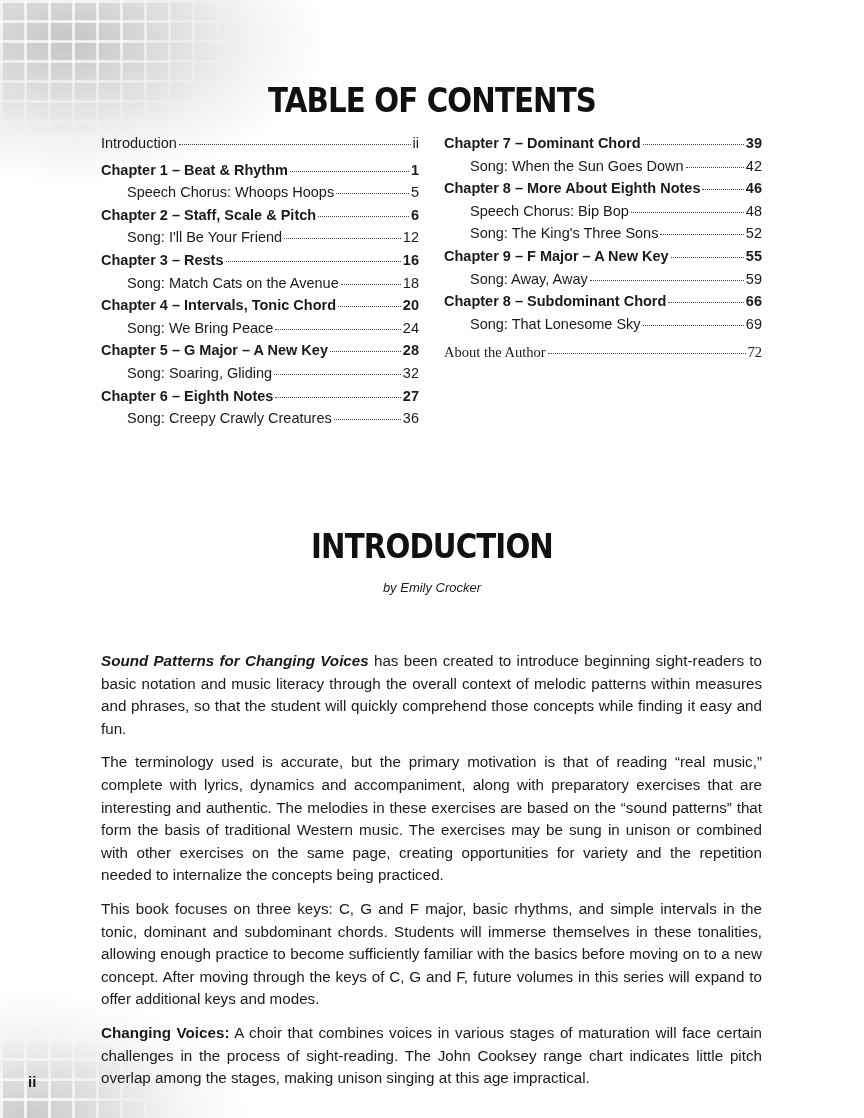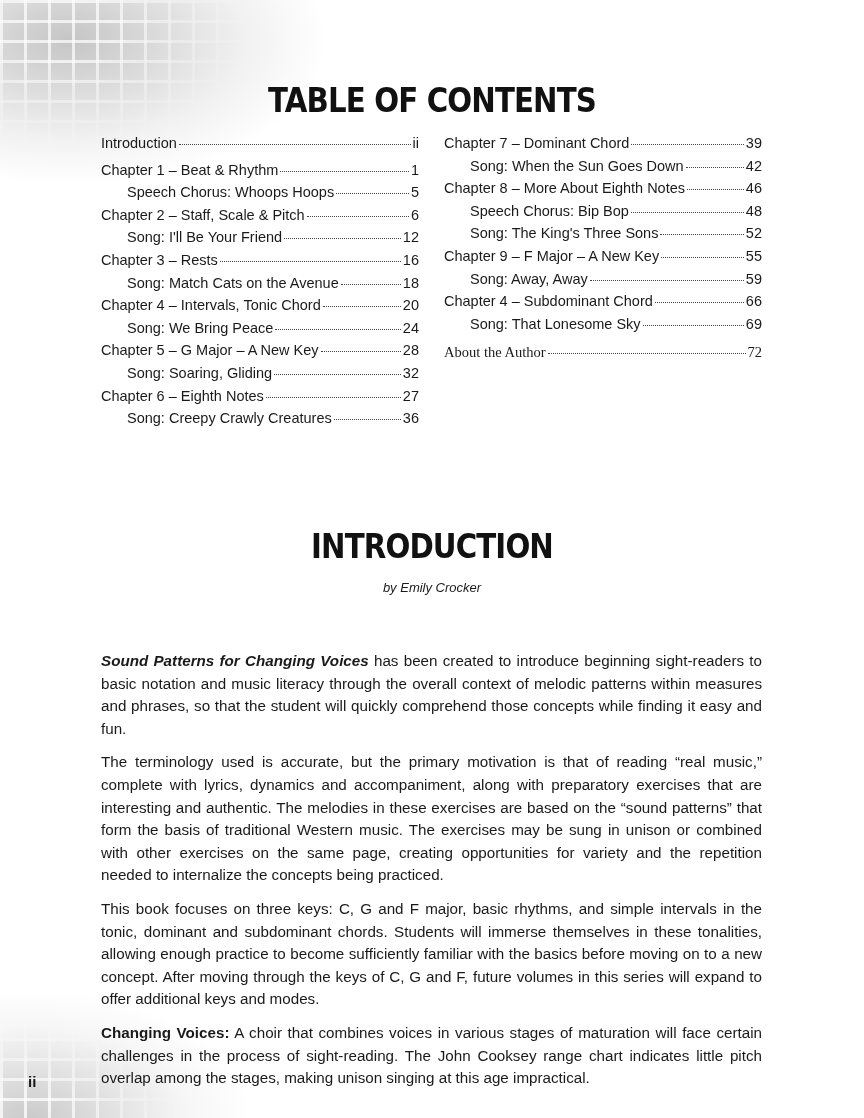--- a/index.html
+++ b/index.html
@@ -47,21 +47,21 @@
       letter-spacing: -1px; transform: scaleX(0.86); transform-origin: center;
       color: #111;
     }
     .toc-col { position: absolute; top: 132px; width: 318px; }
     .toc-col.left { left: 101px; }
     .toc-col.right { left: 444px; }
     .toc-row {
       display: flex; align-items: baseline; height: 22.6px; line-height: 22.6px;
       font-size: 14.5px; white-space: nowrap;
     }
-    .toc-row.chapter { font-weight: normal; }
+    .toc-row.chapter { font-weight: bold; }
     .toc-row.indent { padding-left: 26px; }
     .toc-row.gap { margin-top: 6px; font-family: Liberation Serif, serif; }
     .toc-row .label { flex: 0 0 auto; }
     .toc-row .dots {
       flex: 1 1 auto; overflow: hidden; margin: 0 2px;
       border-bottom: 1.5px dotted #444; height: 0; align-self: baseline;
       position: relative; top: -3px;
     }
     .toc-row .page { flex: 0 0 auto; }
 
@@ -196,21 +196,21 @@
         <span class="label">Chapter 9 – F Major – A New Key</span>
         <span class="dots"></span>
         <span class="page">55</span>
       </div>
       <div class="toc-row indent">
         <span class="label">Song: Away, Away</span>
         <span class="dots"></span>
         <span class="page">59</span>
       </div>
       <div class="toc-row chapter">
-        <span class="label">Chapter 4 – Subdominant Chord</span>
+        <span class="label">Chapter 8 – Subdominant Chord</span>
         <span class="dots"></span>
         <span class="page">66</span>
       </div>
       <div class="toc-row indent">
         <span class="label">Song: That Lonesome Sky</span>
         <span class="dots"></span>
         <span class="page">69</span>
       </div>
       <div class="toc-row gap">
         <span class="label">About the Author</span>

